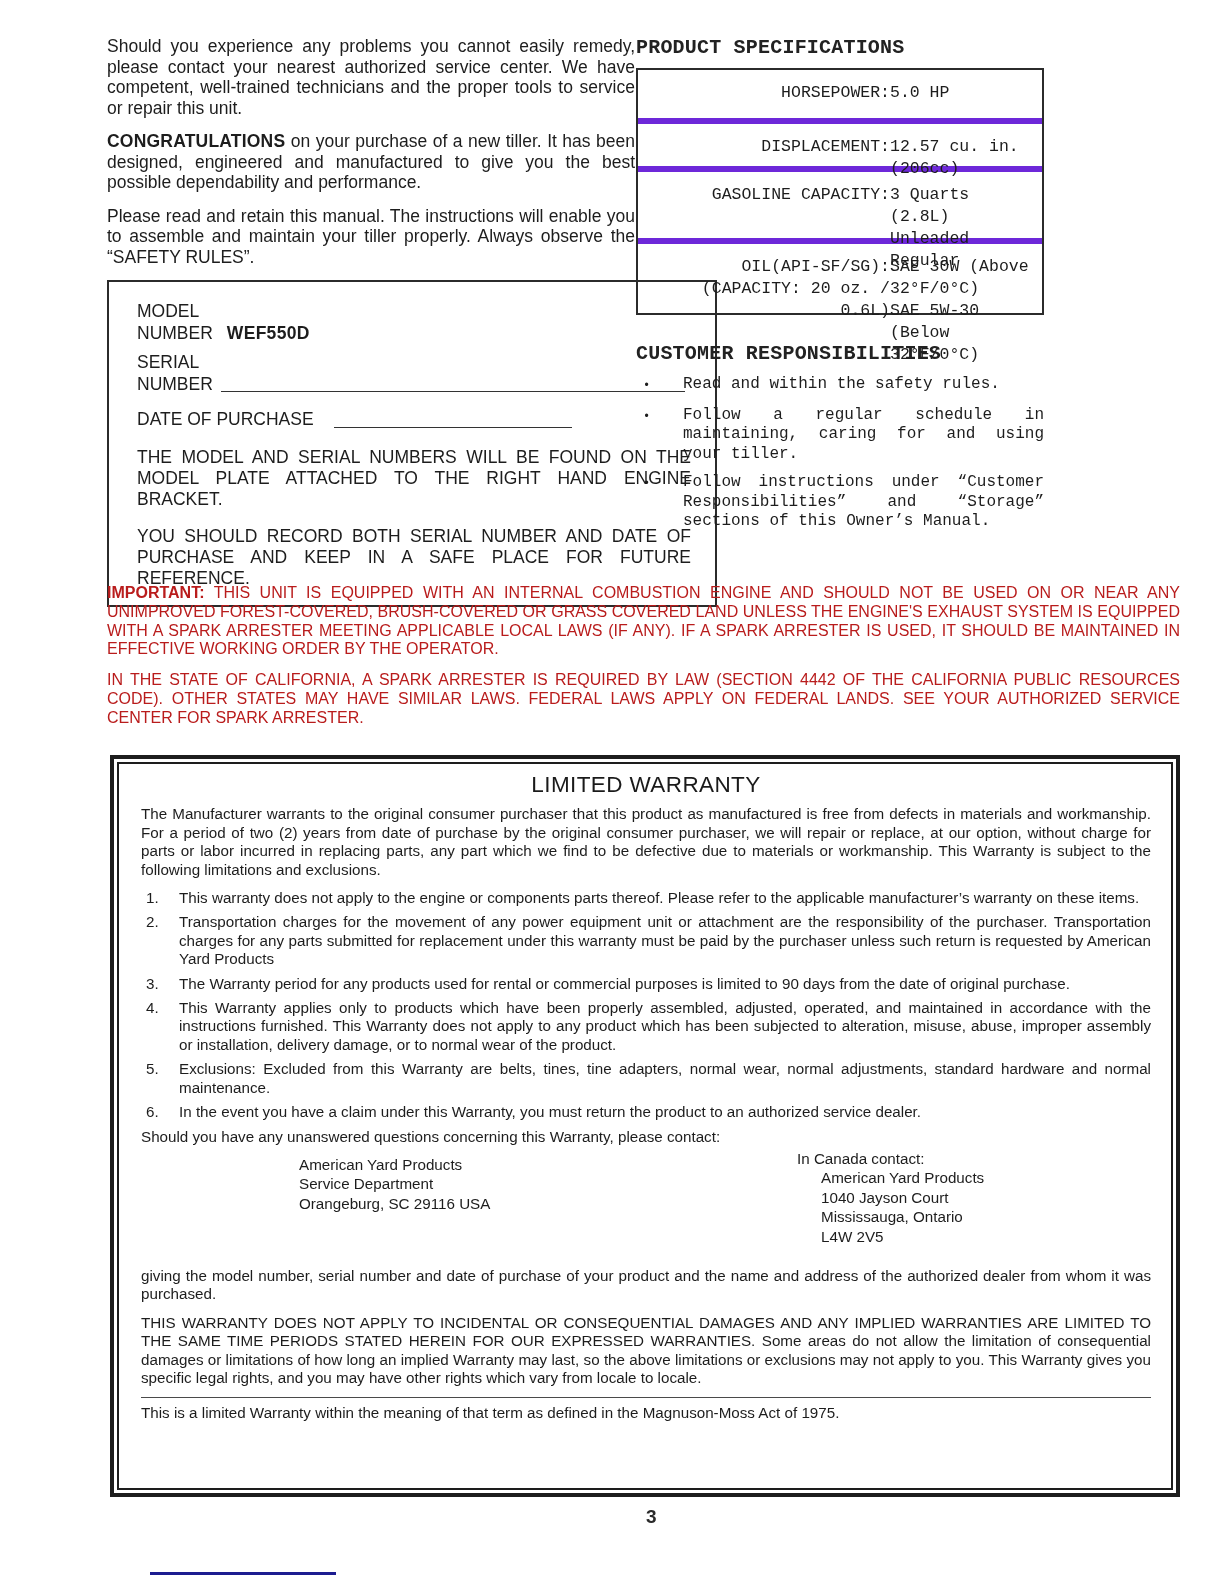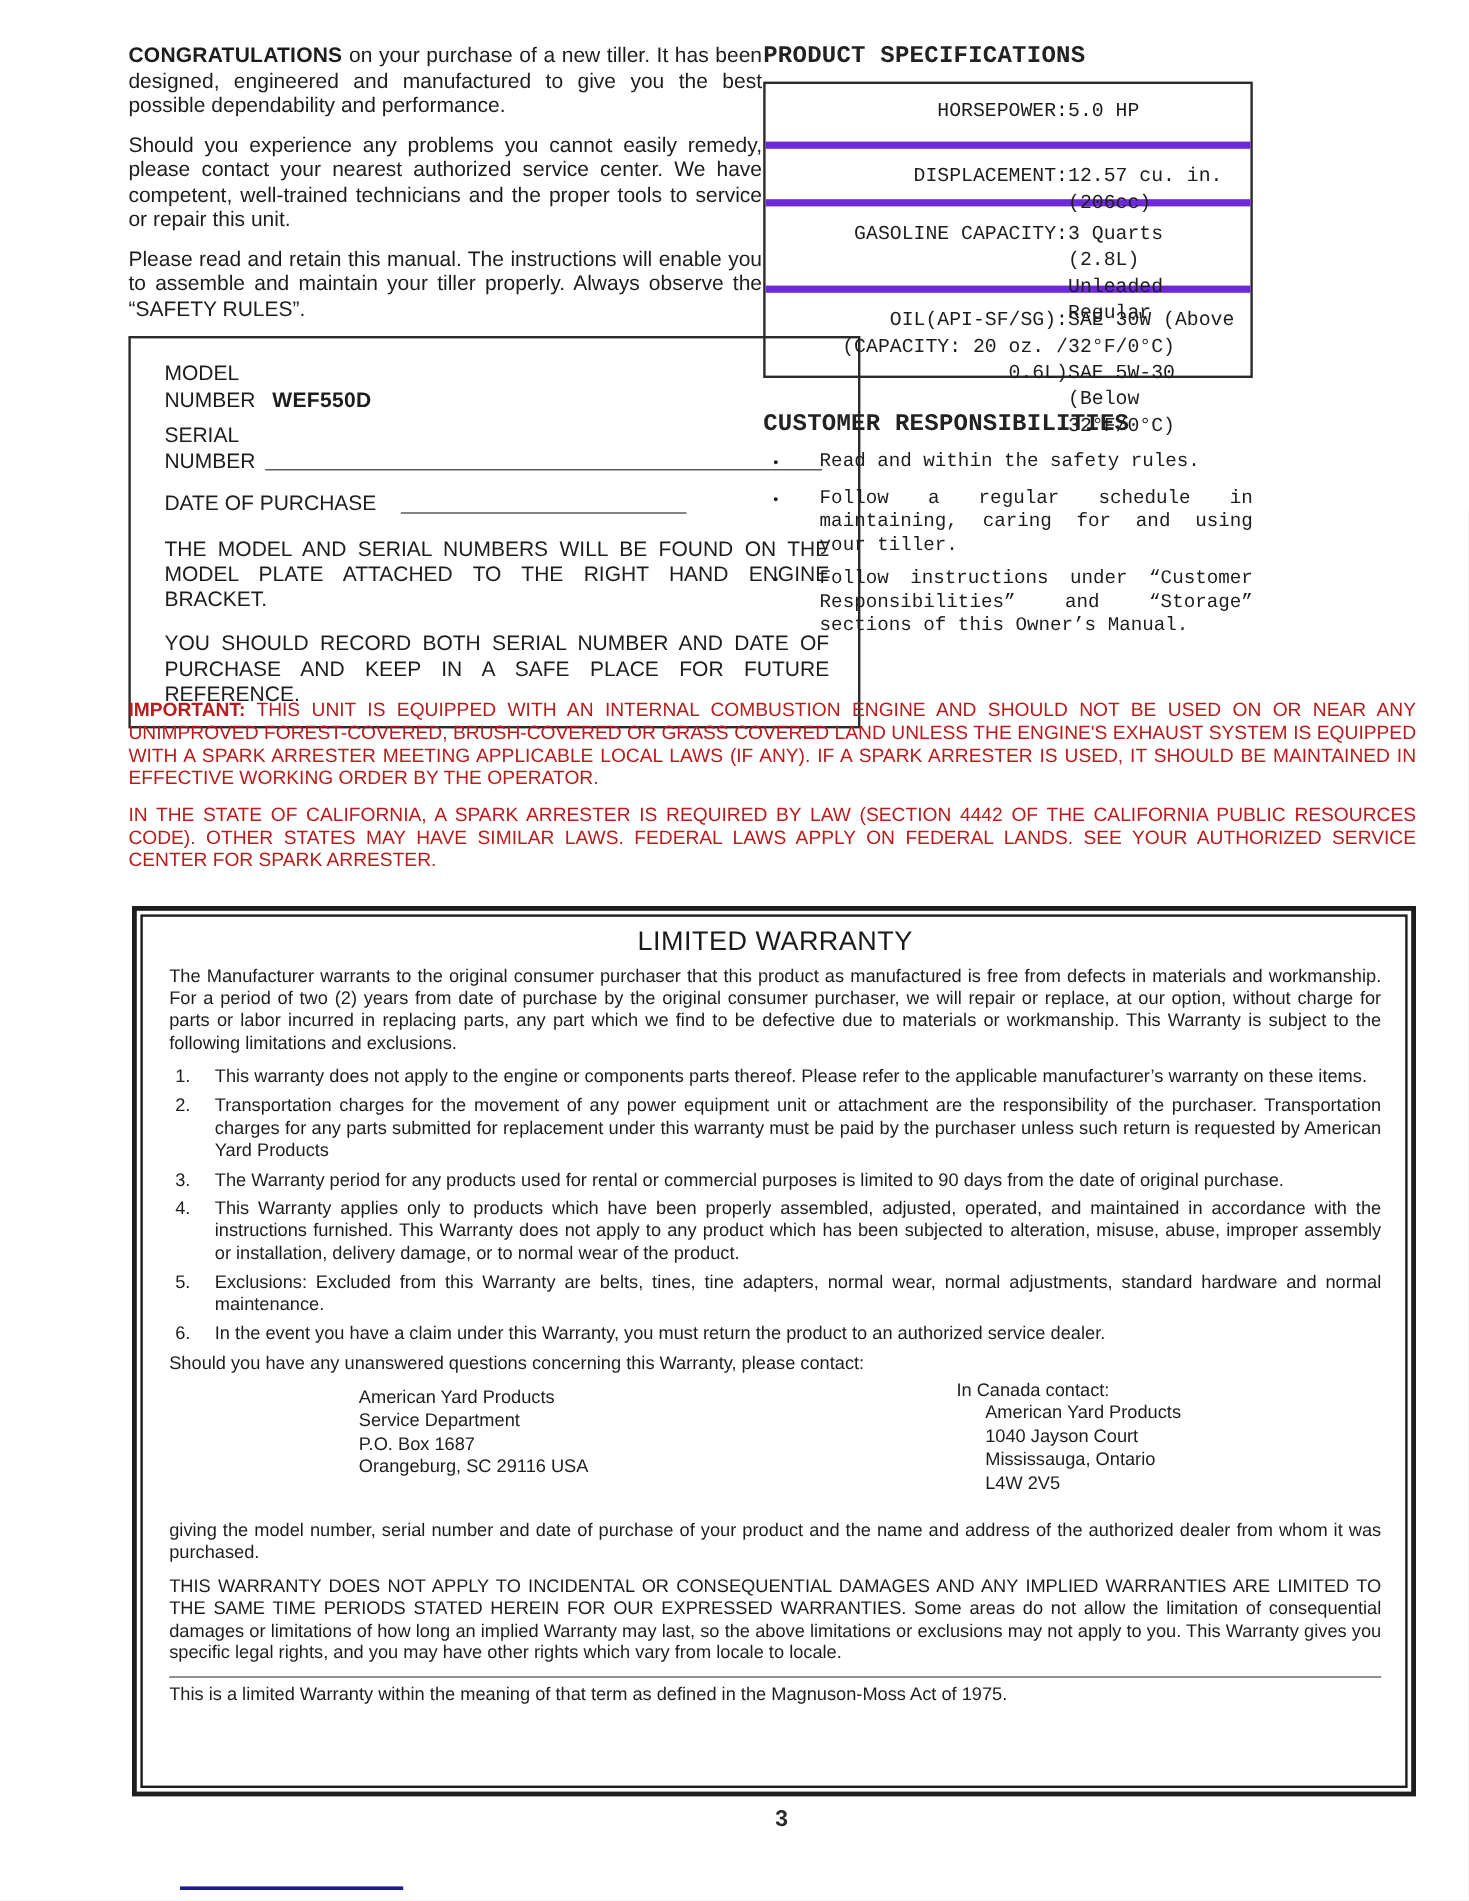--- a/index.html
+++ b/index.html
@@ -69,22 +69,22 @@
   
   .page-num { position:absolute; left:646px; top:1506px; font-size:19px; font-weight:bold; color:#2a2a2a; }
   .blue-line { position:absolute; left:150px; top:1572px; width:186px; height:2.5px; background:#1c1c90; }
 </style>
 </head>
 <body>
 
 <div class="page">
 
   <section class="left-col">
+    <p class="body-p">Should you experience any problems you cannot easily remedy, please contact your nearest authorized service center.  We have competent, well-trained technicians and the proper tools to service or repair this unit.</p>
     <p class="body-p"><b>CONGRATULATIONS</b><span> on your purchase of a new tiller. It has been designed, engineered and manufactured to give you the best possible dependability and performance.</span></p>
-    <p class="body-p">Should you experience any problems you cannot easily remedy, please contact your nearest authorized service center.  We have competent, well-trained technicians and the proper tools to service or repair this unit.</p>
     <p class="body-p">Please read and retain this manual. The instructions will enable you to assemble and maintain your tiller properly. Always observe the “SAFETY RULES”.</p>
 
     <div class="model-box">
       <div class="mline">MODEL</div>
       <div class="mline"><span>NUMBER</span><span class="model-val">WEF550D</span></div>
       <div class="mline mgap8">SERIAL</div>
       <div class="mline mrow">
           <span>NUMBER</span>
           <span class="blank"></span>
         </div>
@@ -189,21 +189,20 @@
           <span class="wnum">6.</span>
           <span class="wtext">In the event you have a claim under this Warranty, you must return the product to an authorized service dealer.</span>
         </div>
 
       <p class="wcontact">Should you have any unanswered questions concerning this Warranty, please contact:</p>
 
       <div class="addr-wrap">
         <div class="addr-us">
           <div>American Yard Products</div>
           <div>Service Department</div>
-          <div>P.O. Box 1687</div>
           <div>Orangeburg, SC  29116  USA</div>
         </div>
         <div class="addr-ca">
           <div>In Canada contact:</div>
           <div class="addr-ca-lines">
             <div>American Yard Products</div>
             <div>1040 Jayson Court</div>
             <div>Mississauga, Ontario</div>
             <div>L4W 2V5</div>
           </div>

